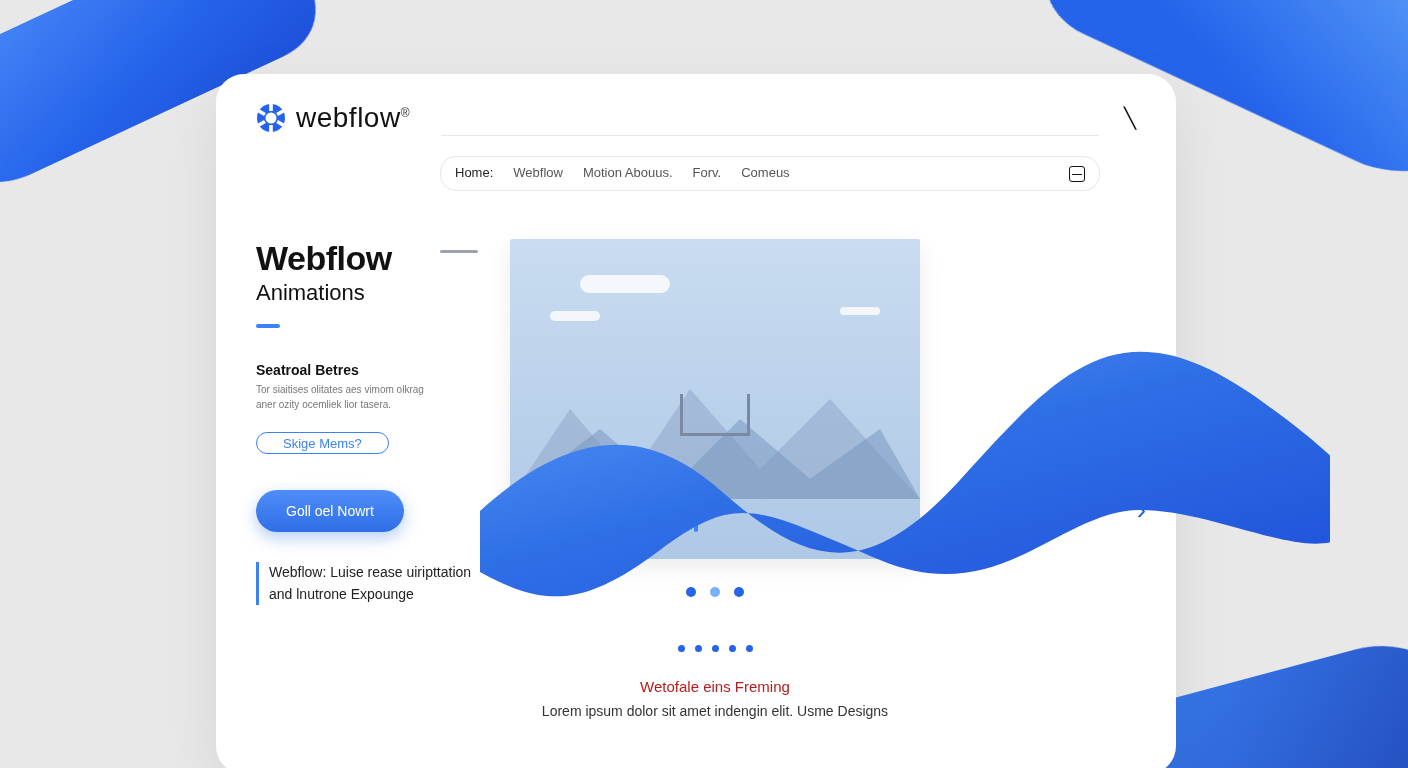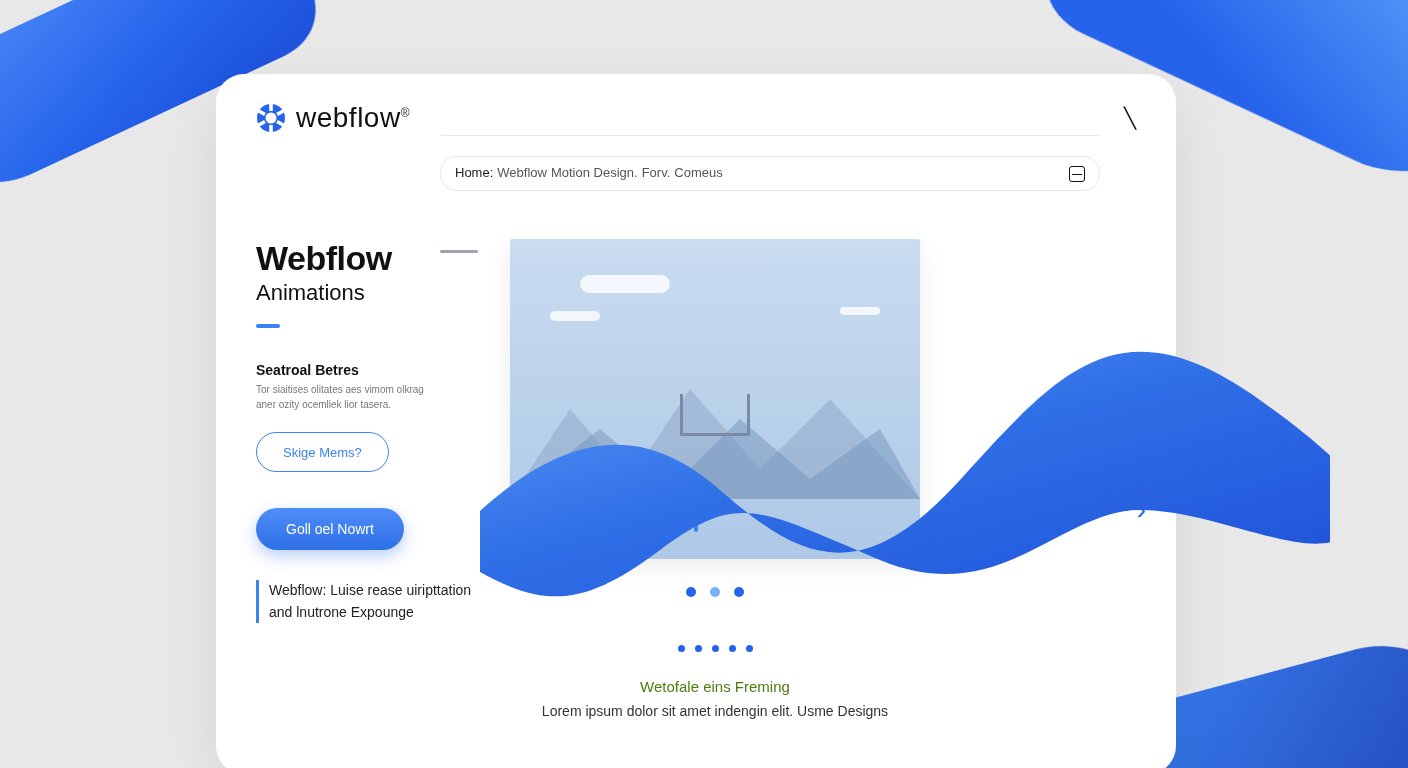--- a/index.html
+++ b/index.html
@@ -82,21 +82,21 @@
 
 
 .nav-row {
   margin-top: 22px;
   margin-left: 184px;
   display: flex;
   align-items: center;
   border: 1px solid #e5e7eb;
   border-radius: 16px;
   padding: 8px 14px;
-  gap: 4px;
+  gap: 20px;
   width: 660px;
   position: relative;
 }
 .nav-row::before {
   content: '';
   position: absolute;
   top: -22px;
   left: 0; right: 0;
   height: 1px;
   background: #e5e7eb;
@@ -175,21 +175,21 @@
   color: #777;
   line-height: 1.5;
   margin-top: 4px;
   max-width: 190px;
 }
 .btn-outline {
   margin-top: 20px;
   display: inline-flex;
   align-items: center;
   justify-content: center;
-  height: 40px;
+  height: 22px;
   padding: 0 26px;
   border: 1.5px solid #3b82f6;
   border-radius: 999px;
   color: #3b82f6;
   font-size: 13px;
   background: #fff;
   cursor: pointer;
 }
 .btn-primary {
   margin-top: 36px;
@@ -304,21 +304,21 @@
 .dot.light { background: #7ab0f8; }
 .dot.small { width: 7px; height: 7px; }
 
 
 .footer-text {
   text-align: center;
   margin-top: 26px;
 }
 .footer-h {
   font-size: 15px;
-  color: #4d7c0f;
+  color: #b91c1c;
   font-weight: 500;
 }
 .footer-p {
   font-size: 14px;
   color: #333;
   margin-top: 8px;
 }
 </style>
 </head>
 <body>
@@ -348,21 +348,21 @@
       </span>
     </div>
     <div class="topbar-right">
       <span class="diag-icon">╲</span>
     </div>
   </div>
 
   <div class="nav-row">
     <span class="nav-item active">Home:</span>
     <span class="nav-item">Webflow</span>
-    <span class="nav-item">Motion Design.</span>
+    <span class="nav-item">Motion Abouus.</span>
     <span class="nav-item">Forv.</span>
     <span class="nav-item">Comeus</span>
     <span class="box-icon"></span>
   </div>
   <div class="nav-active-underline"></div>
 
   <div class="main">
     <div class="left">
       <div class="h-title">Webflow</div>
       <div class="h-sub">Animations</div>

